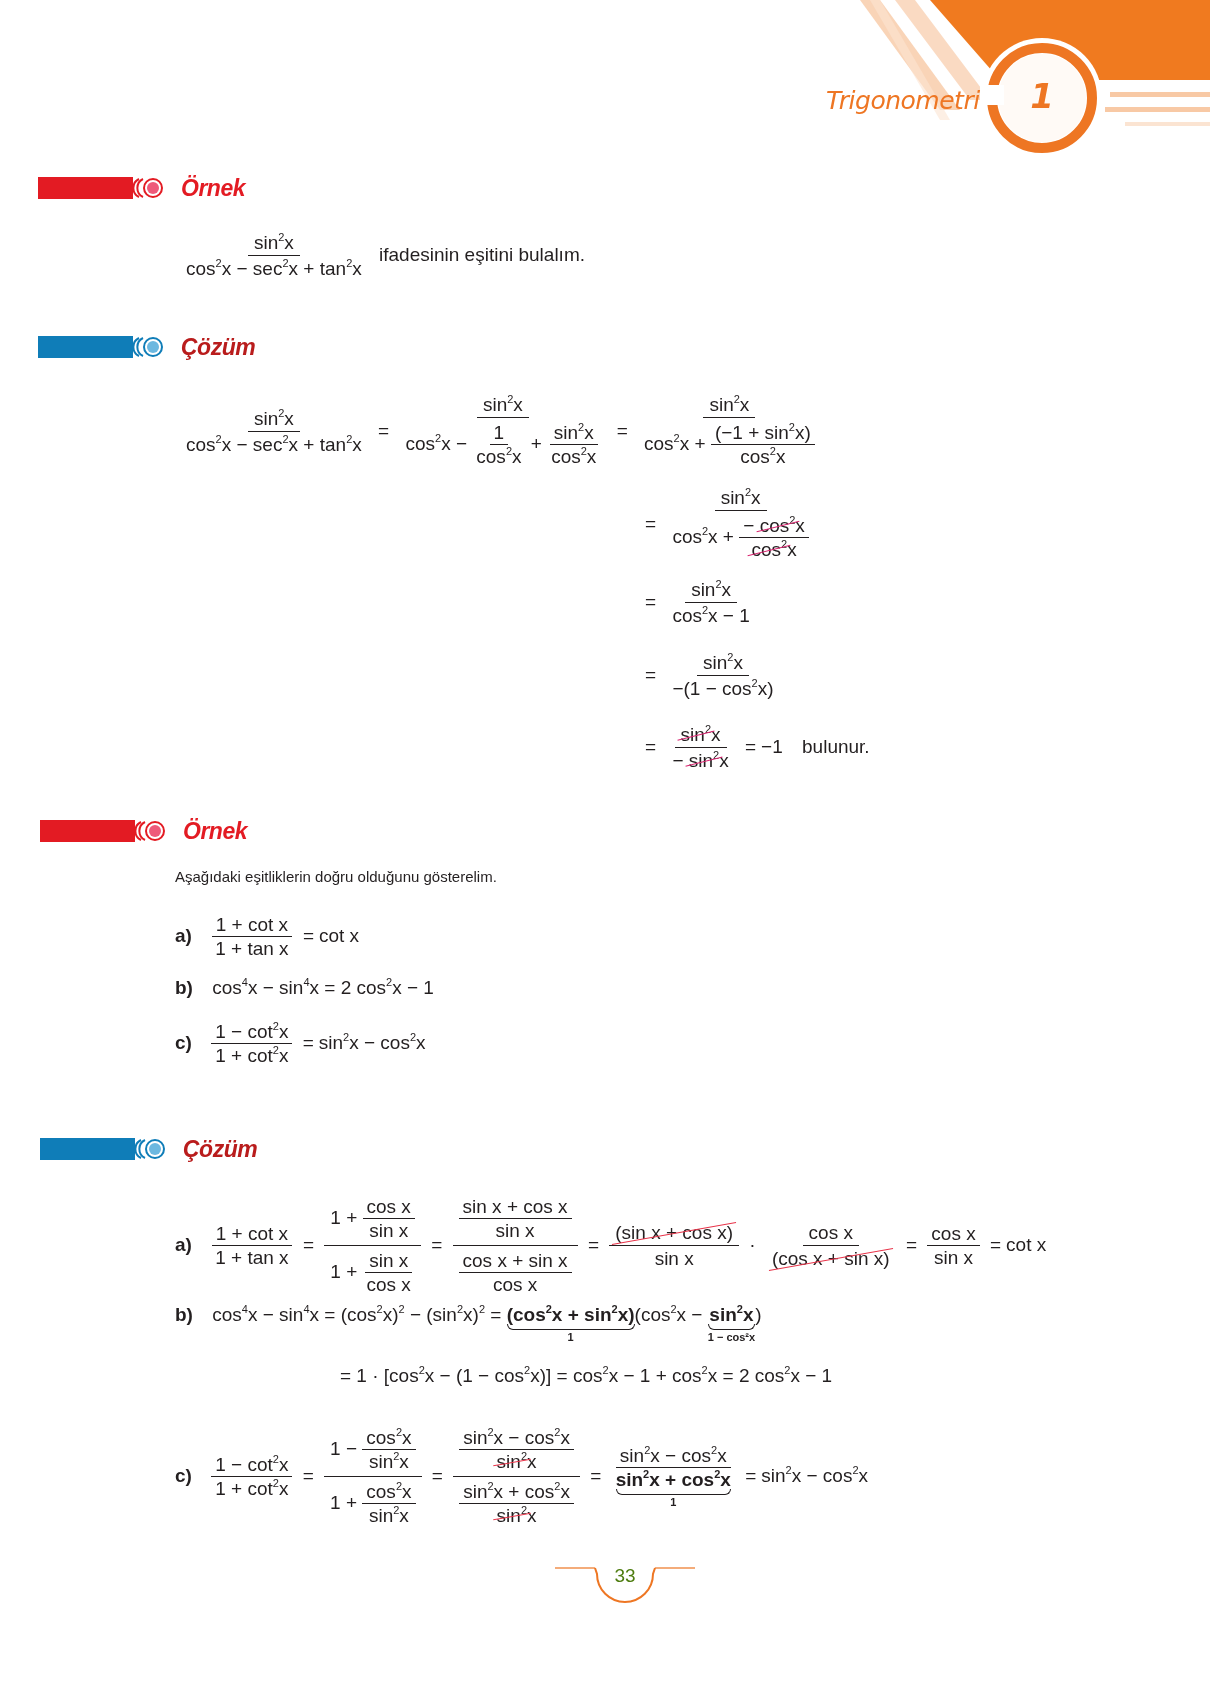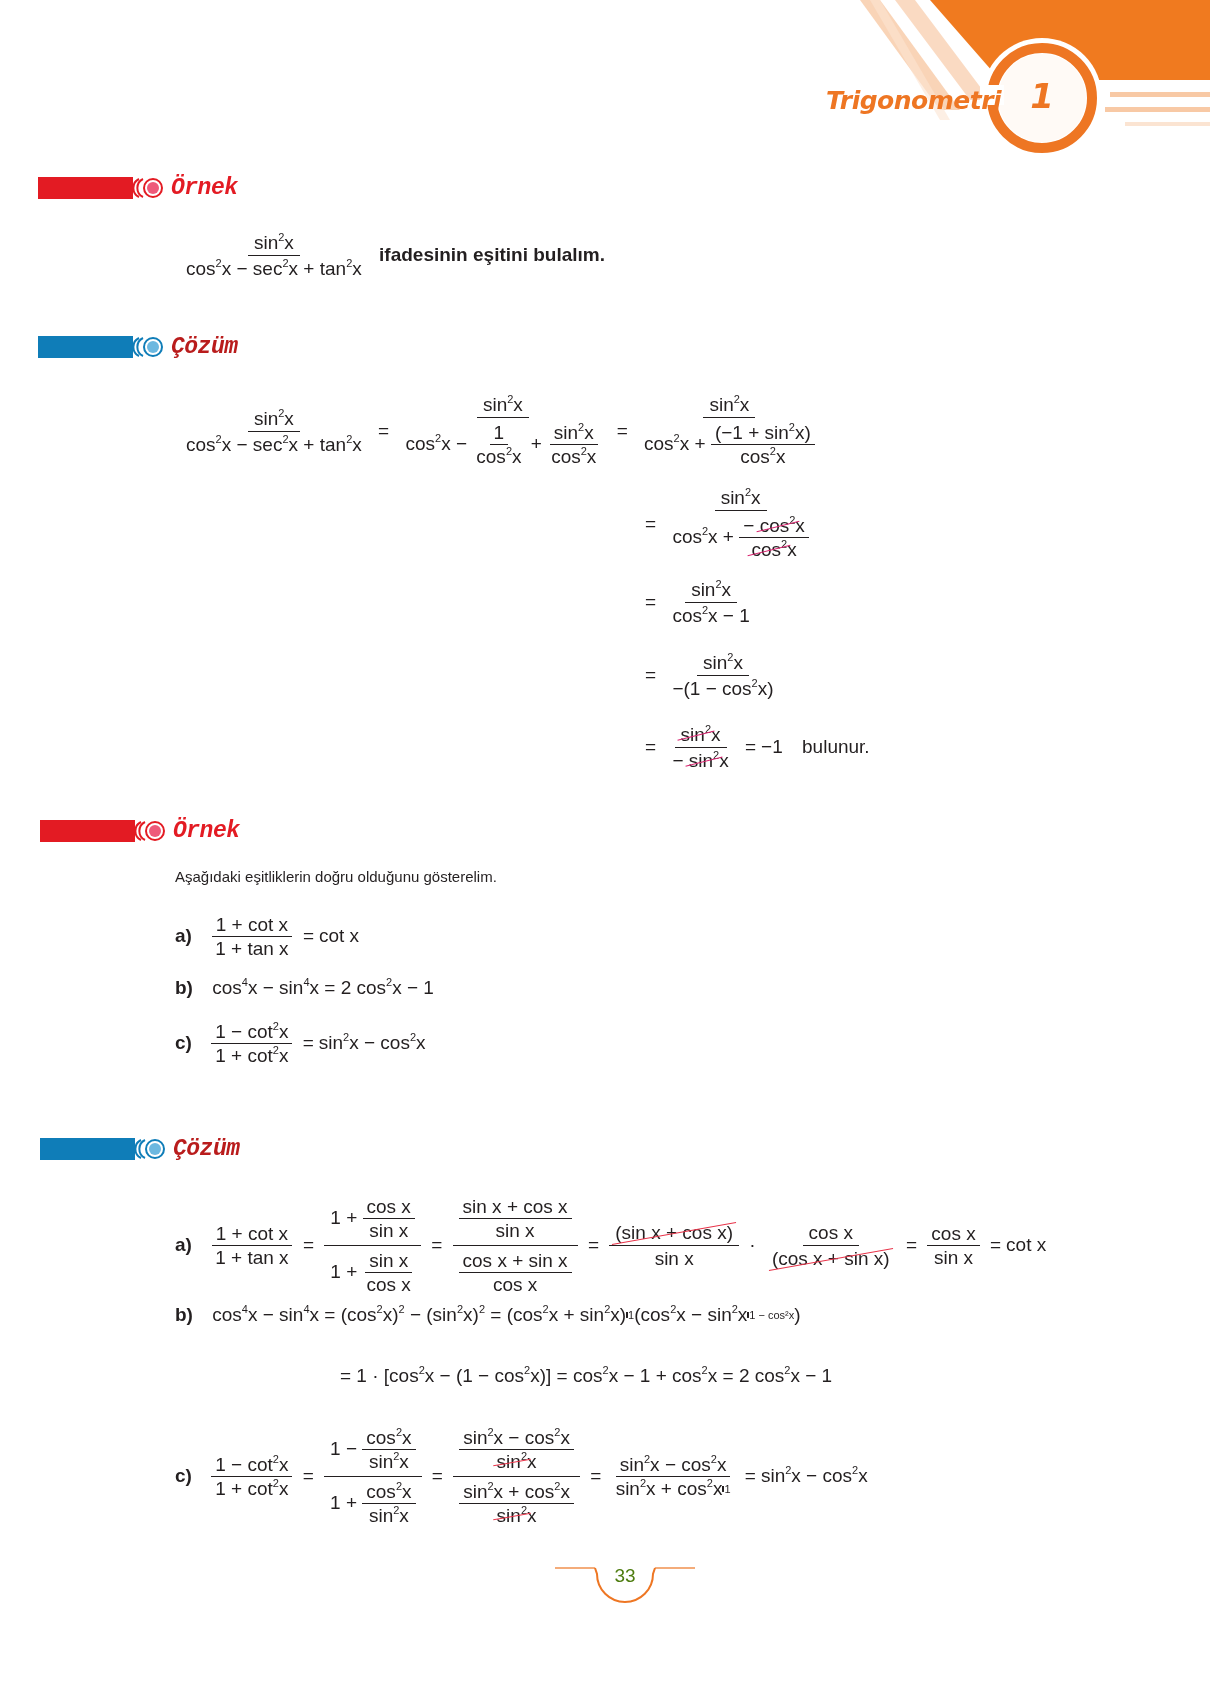--- a/index.html
+++ b/index.html
@@ -5,56 +5,56 @@
   html, body { margin:0; padding:0; }
   body {
     width:1210px; height:1683px; position:relative; overflow:hidden;
     background:#ffffff; color:#231f20;
     font-family:"Liberation Sans", sans-serif; font-size:19px;
   }
   
   .hdr-orange { position:absolute; left:0; top:0; width:1210px; height:170px; }
   .chapter-title {
     position:absolute; left:826px; top:86px; color:#ee7623;
-    font-family:"DejaVu Sans", sans-serif; font-style:italic; font-weight:bold;
+    font-family:"DejaVu Sans", sans-serif; font-style:italic; font-weight:normal;
     font-size:25px; letter-spacing:-0.5px;
   }
   .chapter-num {
     position:absolute; left:1022px; top:76px; width:40px; text-align:center;
     color:#ee7623; font-style:italic; font-weight:bold; font-size:34px;
     font-family:"DejaVu Sans", sans-serif;
   }
   
   .badge { position:absolute; height:22px; display:flex; align-items:center; }
   .badge .bar { width:95px; height:22px; }
   .badge .ring { width:32px; height:22px; position:relative; }
   .badge .lbl {
-    font-family:Liberation Mono, monospace; font-style:italic; font-weight:bold;
-    font-size:23px; margin-left:6px; letter-spacing:-0.5px;text-align:center;
+    font-family:Liberation Sans, sans-serif; font-style:italic; font-weight:bold;
+    font-size:23px; margin-left:16px; letter-spacing:-0.5px;text-align:center;
   }
   .red .bar { background:#e31b23; }
   .red .lbl { color:#e31b23; }
   .blue .bar { background:#0f7db8; }
   .blue .lbl { color:#b91c1c; }
   
   .m { position:absolute; white-space:nowrap; font-size:19px; line-height:1; }
   .frac { display:inline-flex; flex-direction:column; align-items:center; vertical-align:middle; }
   .frac > .num, .frac > .den { padding:2px 4px; text-align:center; }
   .frac > .num { border-bottom:1.3px solid #231f20; }
   .frac.big > .num, .frac.big > .den { padding:3px 6px; }
   sup { font-size:11px; vertical-align:8px; line-height:0; }
   .op { margin:0 5px; }
   .lab { font-weight:bold; margin-right:14px; }
   .strike { position:relative; display:inline-block; }
   .strike::after {
     content:""; position:absolute; left:-4px; right:-4px; top:55%;
     border-top:1.3px solid #d8226e; transform:rotate(-14deg);
   }
   .strike.red::after { border-top-color:#e8344a; transform:rotate(-10deg); }
-  .brace { display:inline-flex; flex-direction:row; align-items:center; vertical-align:top; }
+  .brace { display:inline-flex; flex-direction:column; align-items:center; vertical-align:top;font-weight:bold; }
   .brace .ul { width:100%; height:6px; border:1.3px solid #231f20; border-top:none; border-radius:0 0 6px 6px; box-sizing:border-box; }
   .brace .note { font-size:11px; margin-top:2px; }
   .txt { position:absolute; font-size:15px;text-align:center; }
   .pagefoot { position:absolute; left:555px; top:1560px; width:140px; height:50px; }
   .pagenum { position:absolute; left:600px; top:1565px; width:50px; text-align:center; color:#4d7c0f; font-size:19px; }
 </style>
 </head>
 <body>
 
 <svg class="hdr-orange" viewBox="0 0 1210 170">
@@ -82,21 +82,21 @@
     <circle cx="20" cy="11" r="6" fill="#ee5a7a"></circle>
   </svg>
   <span class="lbl">Örnek</span>
 </div>
 
 <div class="m" style="left:180px; top:230px;">
   <span class="frac big">
     <span class="num">sin<sup>2</sup>x</span>
     <span class="den">cos<sup>2</sup>x − sec<sup>2</sup>x + tan<sup>2</sup>x</span>
   </span>
-  <span style="margin-left:6px;font-weight:bold;">ifadesinin eşitini bulalım.</span>
+  <span style="margin-left:6px;">ifadesinin eşitini bulalım.</span>
 </div>
 
 <div class="badge blue" style="left:38px; top:336px;">
   <div class="bar"></div>
   <svg class="ring" width="32" height="22" viewBox="0 0 32 22">
     <path d="M6,2 A10,10 0 0,0 6,20" stroke="#0f7db8" stroke-width="2" fill="none"></path>
     <path d="M10,2 A10,10 0 0,0 10,20" stroke="#0f7db8" stroke-width="2" fill="none"></path>
     <circle cx="20" cy="11" r="9" fill="#fff" stroke="#0f7db8" stroke-width="2"></circle>
     <circle cx="20" cy="11" r="6" fill="#6cb8e0"></circle>
   </svg>

